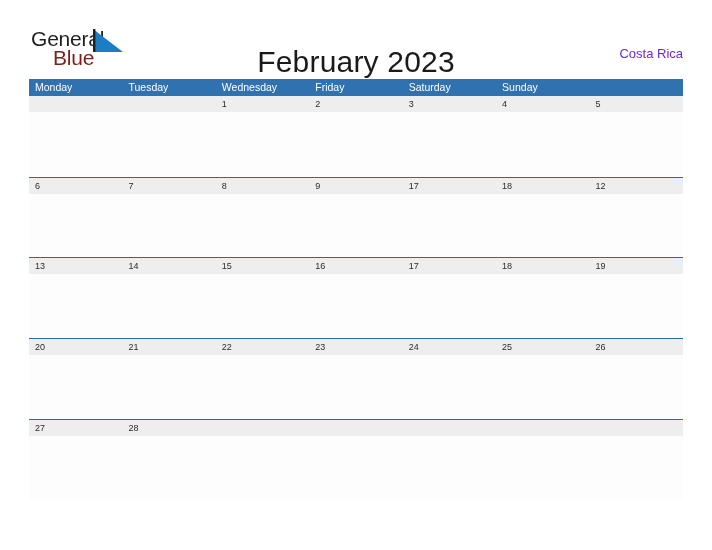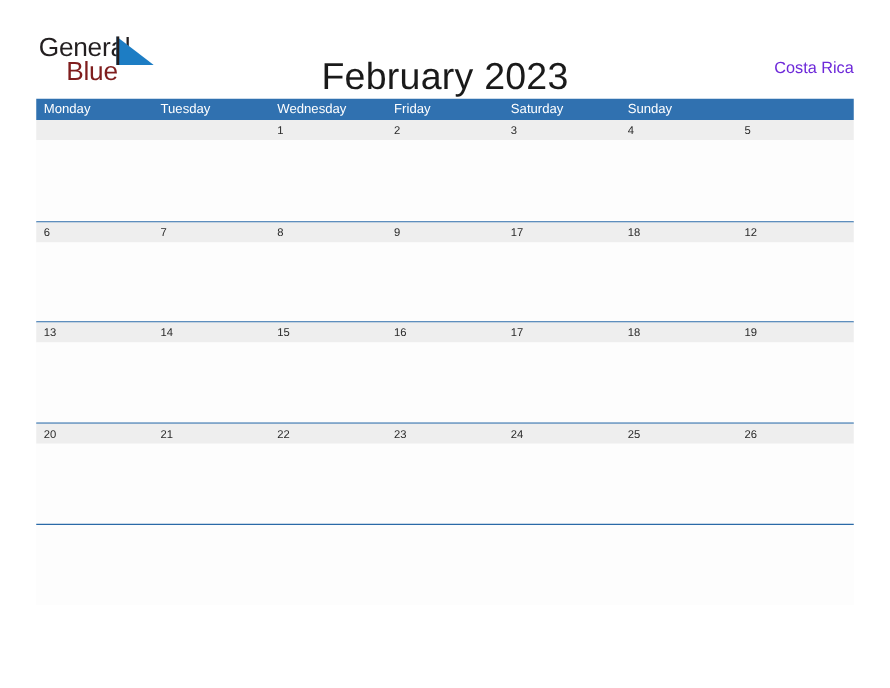--- a/index.html
+++ b/index.html
@@ -230,18 +230,27 @@
         <div class="day-cell">22</div>
         <div class="day-cell">23</div>
         <div class="day-cell">24</div>
         <div class="day-cell">25</div>
         <div class="day-cell">26</div>
       </div>
       <div class="week-body"></div>
     </div>
 
     <div class="week-row">
+      <div class="week-band">
+        <div class="day-cell">27</div>
+        <div class="day-cell">28</div>
+        <div class="day-cell empty"></div>
+        <div class="day-cell empty"></div>
+        <div class="day-cell empty"></div>
+        <div class="day-cell empty"></div>
+        <div class="day-cell empty"></div>
+      </div>
       <div class="week-body"></div>
     </div>
 
   </div>
 
 </div>
 
 </body></html>

